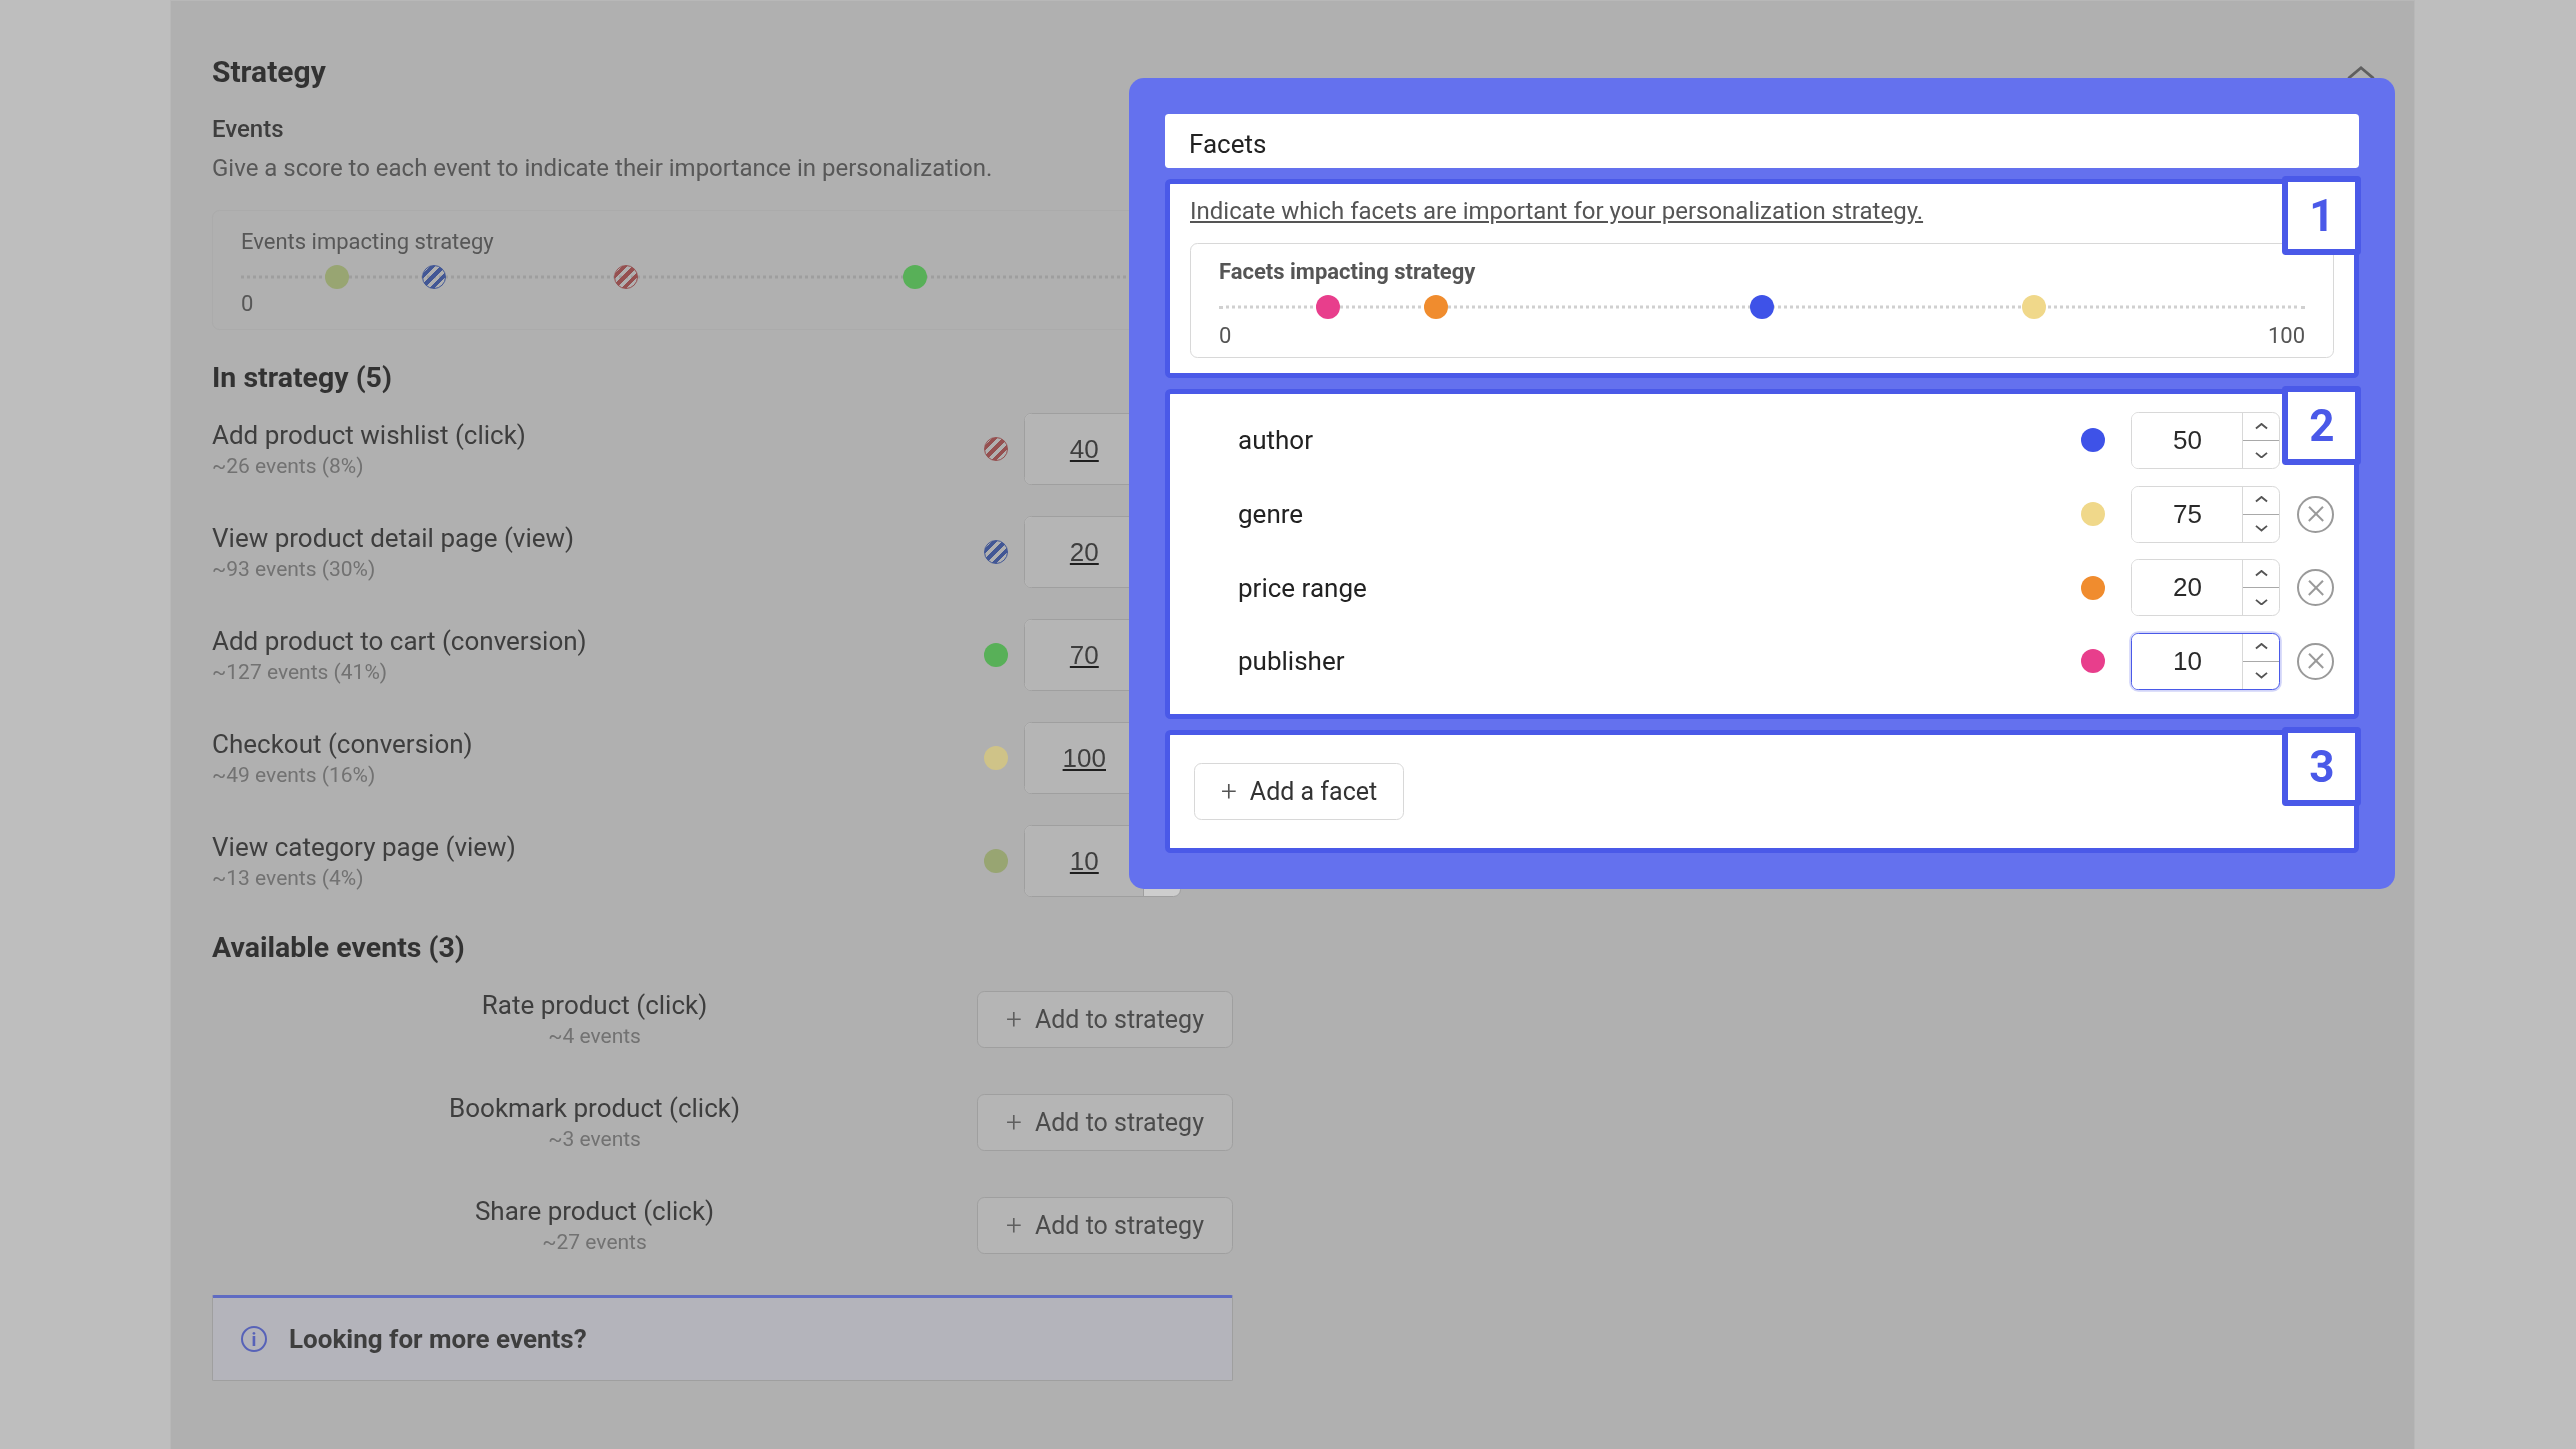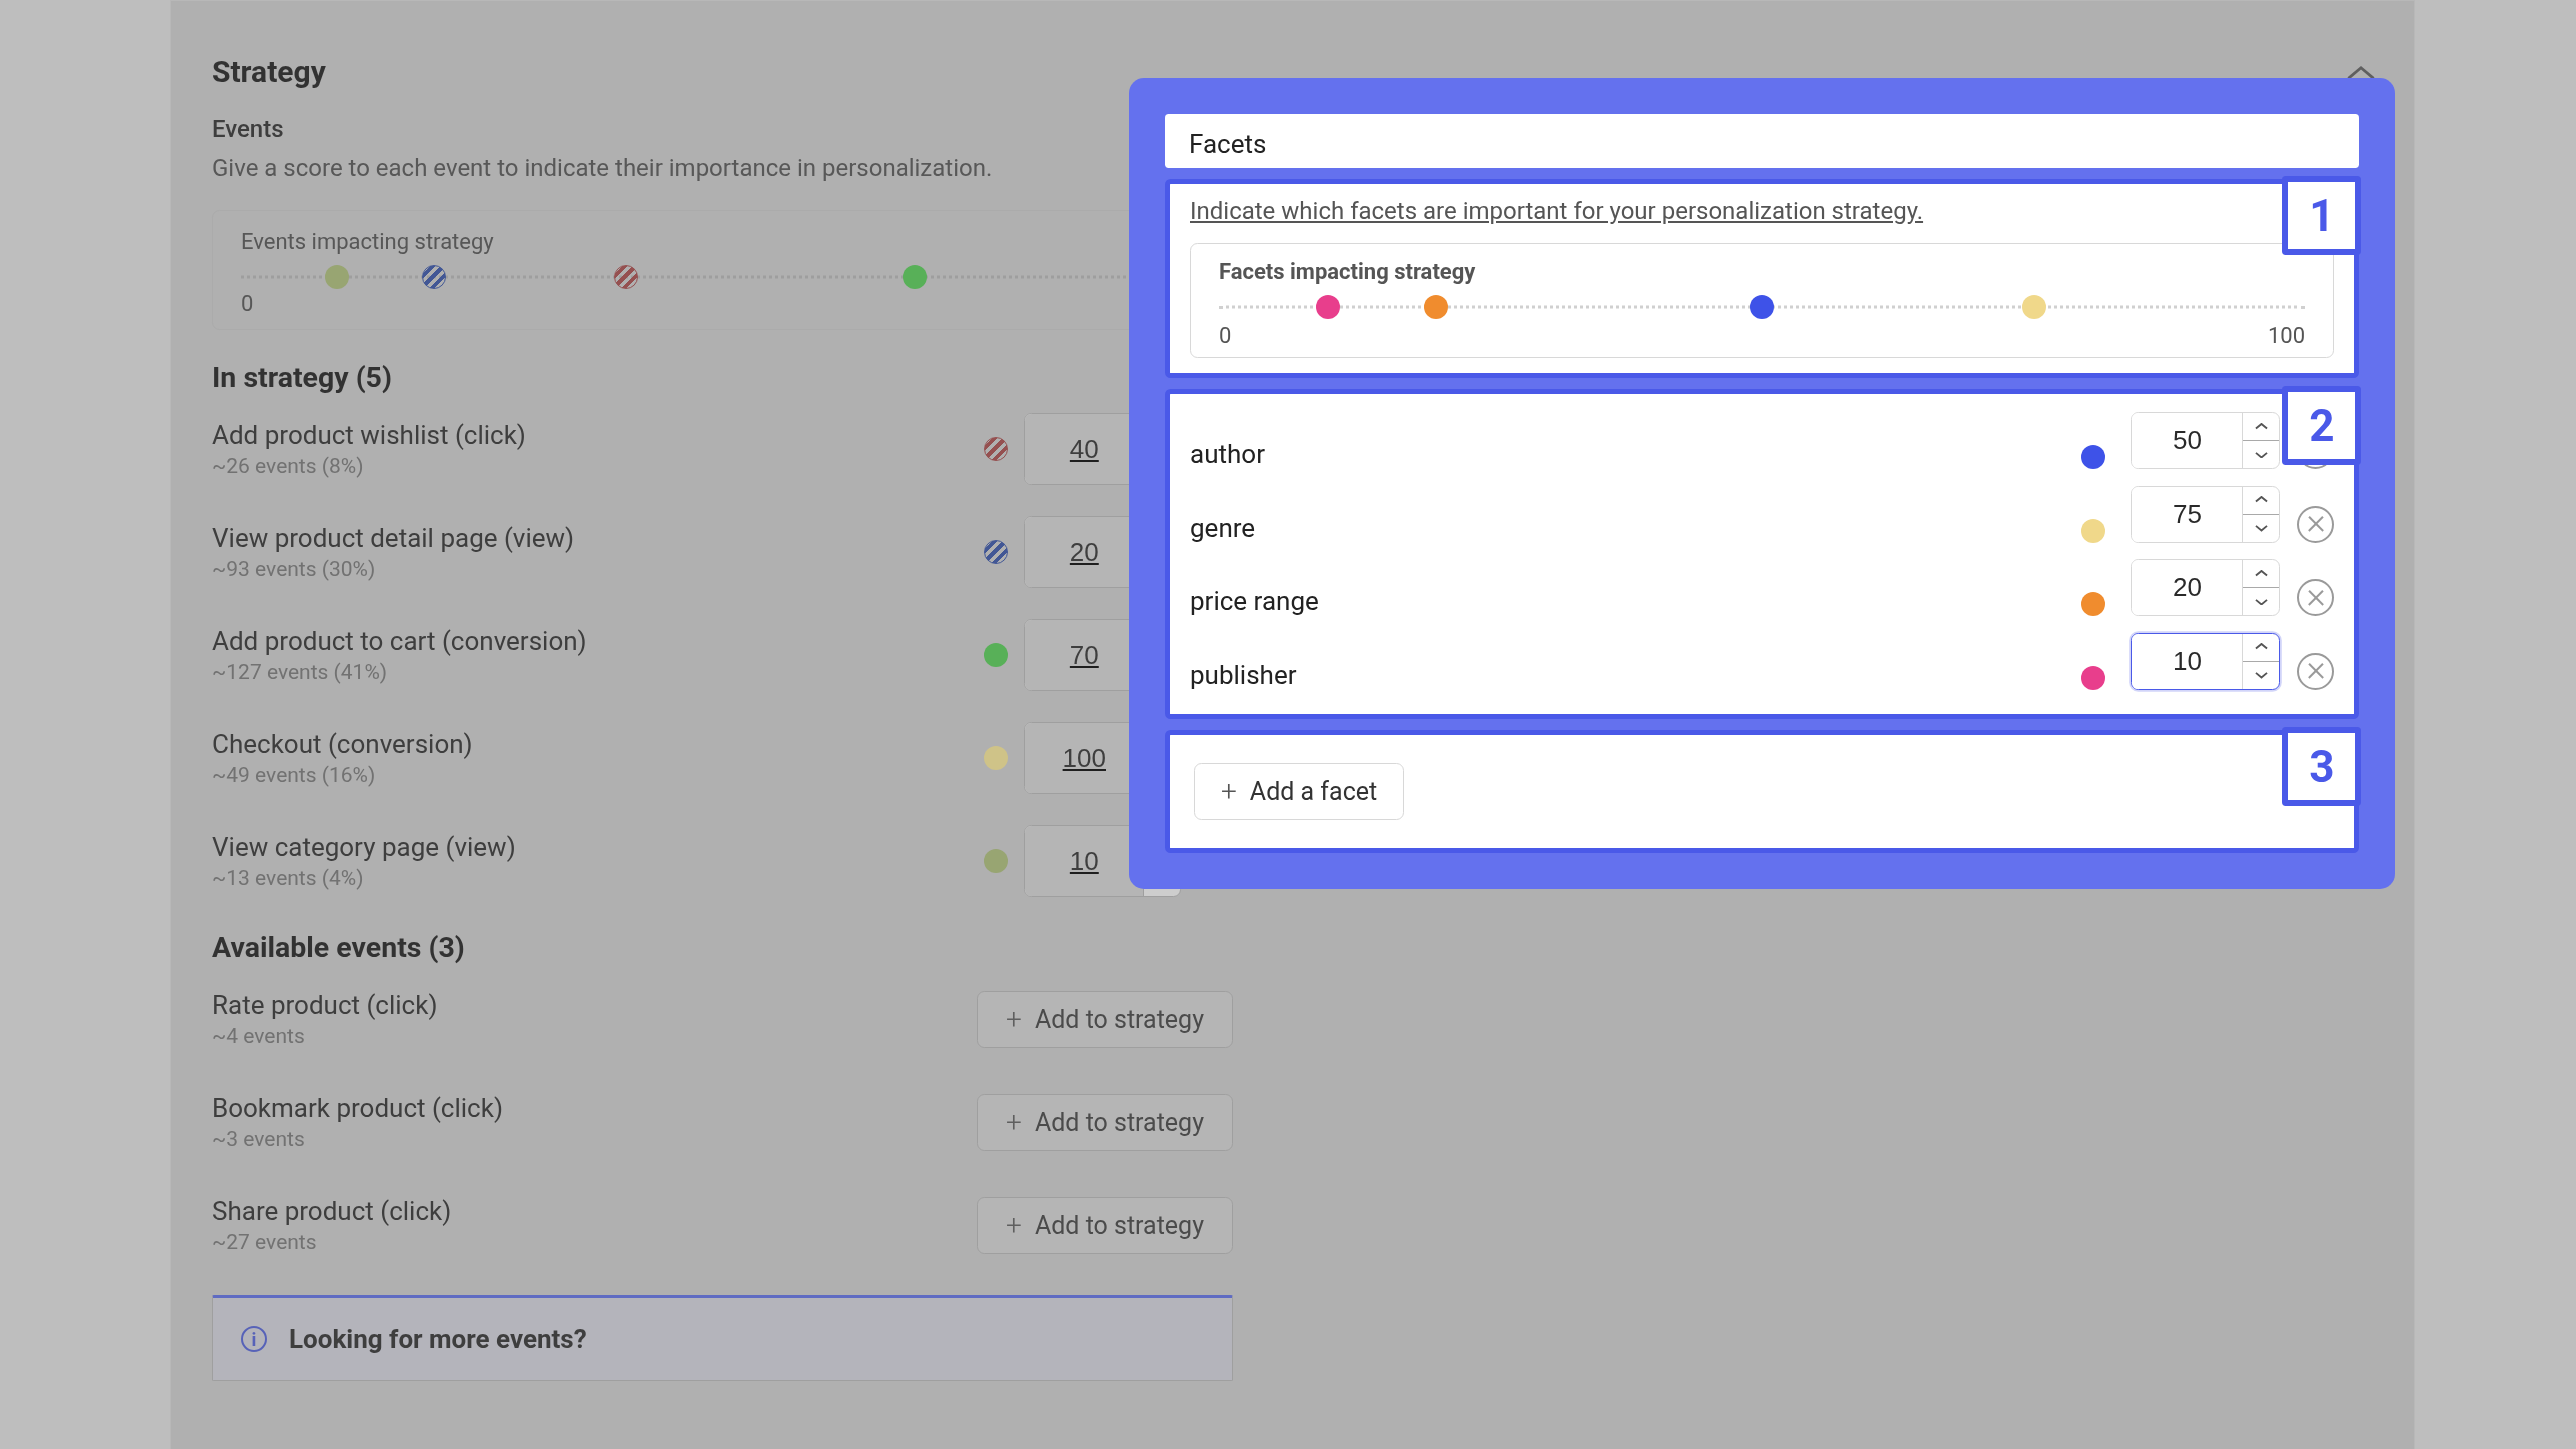--- a/index.html
+++ b/index.html
@@ -180,20 +180,21 @@
     transform-origin: center;
   }
   .x-shape::before { transform: translate(-50%,-50%) rotate(45deg); }
   .x-shape::after  { transform: translate(-50%,-50%) rotate(-45deg); }
 
   .avail-row {
     display: flex;
     align-items: center;
     height: 66px;
     margin-bottom: 37px;
+    text-align: center;
   }
   .add-btn {
     height: 57px;
     border: 1.8px solid #a9a9a9;
     border-radius: 7.4px;
     background: #c6c6c6;
     display: flex;
     align-items: center;
     padding: 0 28px;
     color: #3a3a3a;
@@ -303,23 +304,24 @@
   .facets-box2 {
     background: #fff;
     border: 5.5px solid #4a59e8;
     border-radius: 5.5px;
     padding: 18.4px 20px 7.4px 20px;
     margin-bottom: 11px;
     position: relative;
   }
   .facet-row {
     display: flex;
-    align-items: flex-end;
+    align-items: center;
     height: 57px;
     margin-bottom: 16.6px;
+    margin-left: 48px;
   }
   .facet-name {
     flex: 1;
     font-size: 26px;
     color: #222;
   }
   .facet-dot {
     width: 24px; height: 24px; border-radius: 50%;
     margin-right: 26px;
     flex-shrink: 0;

